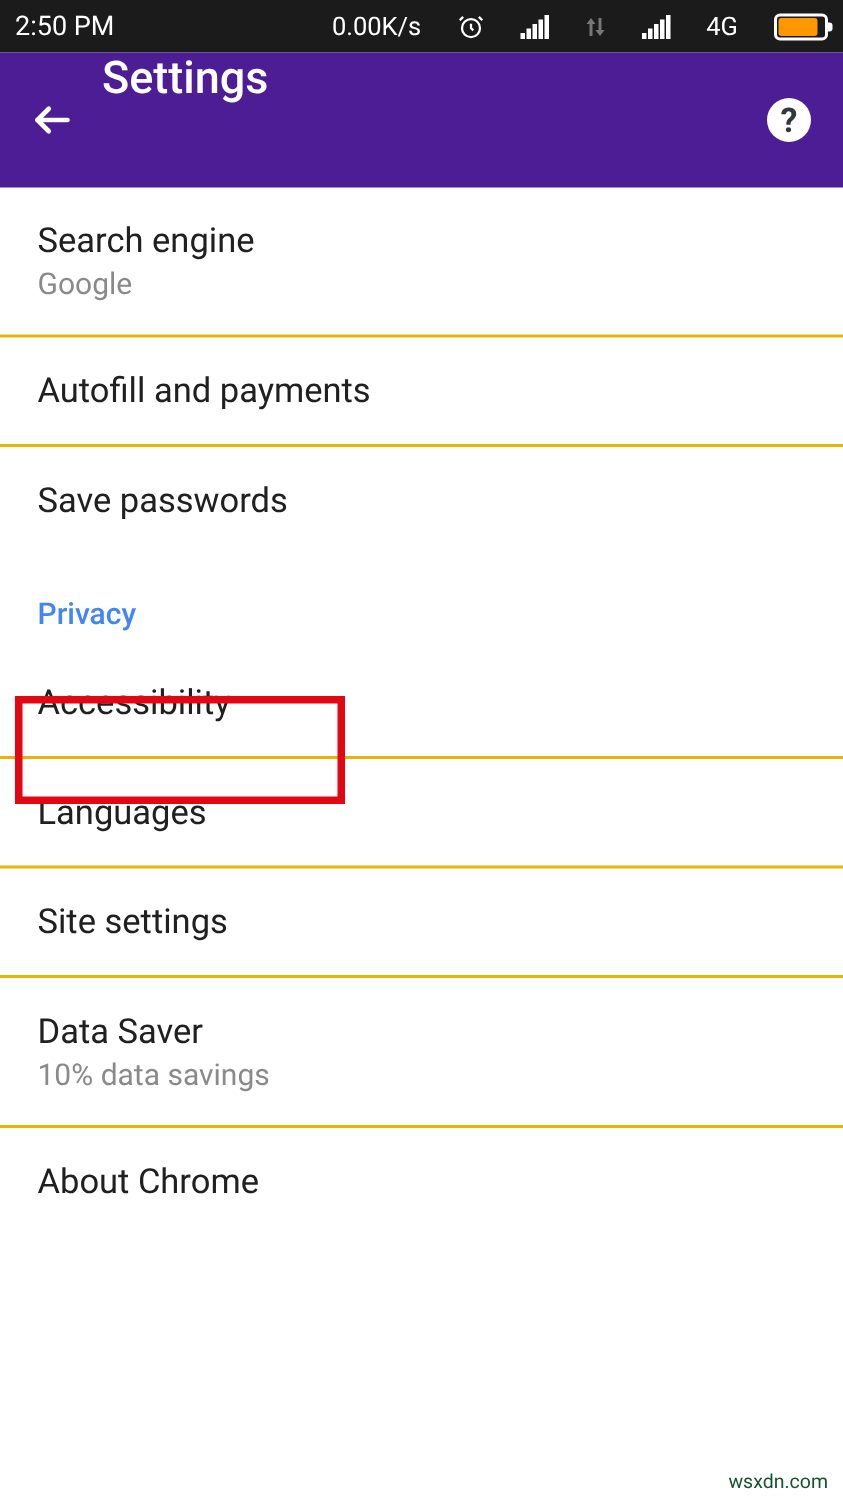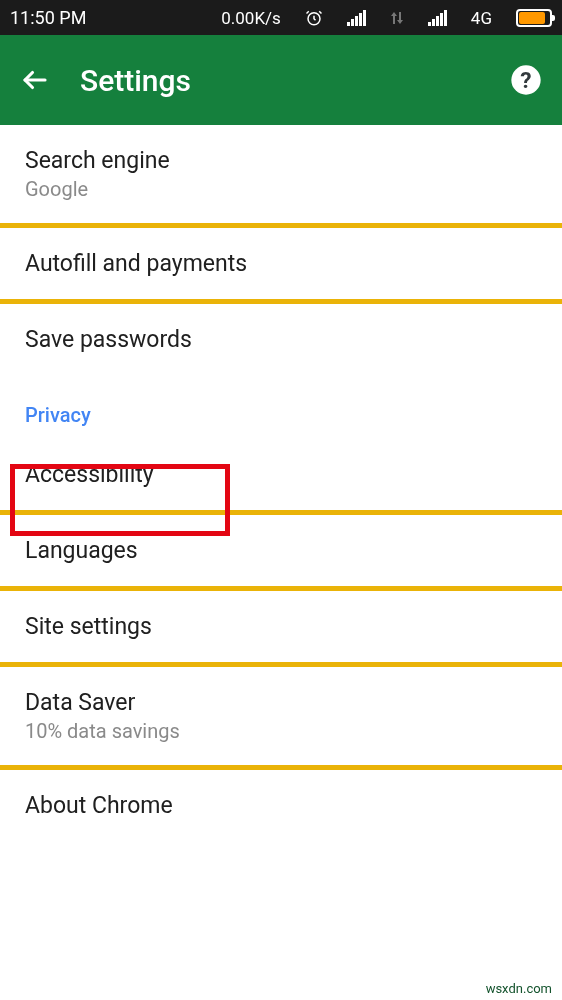--- a/index.html
+++ b/index.html
@@ -59,25 +59,24 @@
       border-radius: 0 2px 2px 0;
     }
     .battery-fill {
       background: #ff9800;
       height: 100%;
       width: 85%;
       border-radius: 2px;
     }
     .app-bar {
       height: 90px;
-      background: #15803d;
-      display: flex;
-      align-items: center;
+      background: #4c1d95;
+      display: flex;
       padding: 0 20px;
-      gap: 30px;
+      gap: 18px;
     }
     .back-btn {
       color: #fff;
       display: flex;
       align-items: center;
       cursor: pointer;
     }
     .app-title {
       color: #fff;
       font-size: 30px;
@@ -89,21 +88,21 @@
       display: flex;
       align-items: center;
       cursor: pointer;
     }
     .list {
       display: flex;
       flex-direction: column;
     }
     .list-item {
       padding: 22px 25px;
-      border-bottom: 5px solid #eab308;
+      border-bottom: 2px solid #eab308;
       cursor: pointer;
     }
     .list-item.no-border {
       border-bottom: none;
     }
     .item-title {
       font-size: 23px;
       color: #202020;
       font-weight: 400;
     }
@@ -143,21 +142,21 @@
     .signal-bars span {
       width: 3px;
       background: #fff;
       display: inline-block;
     }
   </style>
 </head>
 <body>
 
 <div class="status-bar">
-  <div class="status-left">11:50 PM</div>
+  <div class="status-left">2:50 PM</div>
   <div class="status-right">
     <span>0.00K/s</span>
     <span class="status-icon">
       <svg width="18" height="18" viewBox="0 0 24 24" fill="none" stroke="#fff" stroke-width="2">
           <circle cx="12" cy="13" r="8"></circle>
           <path d="M12 9v4l2 2"></path>
           <path d="M5 3L2 6"></path>
           <path d="M19 3l3 3"></path>
         </svg>
     </span>

